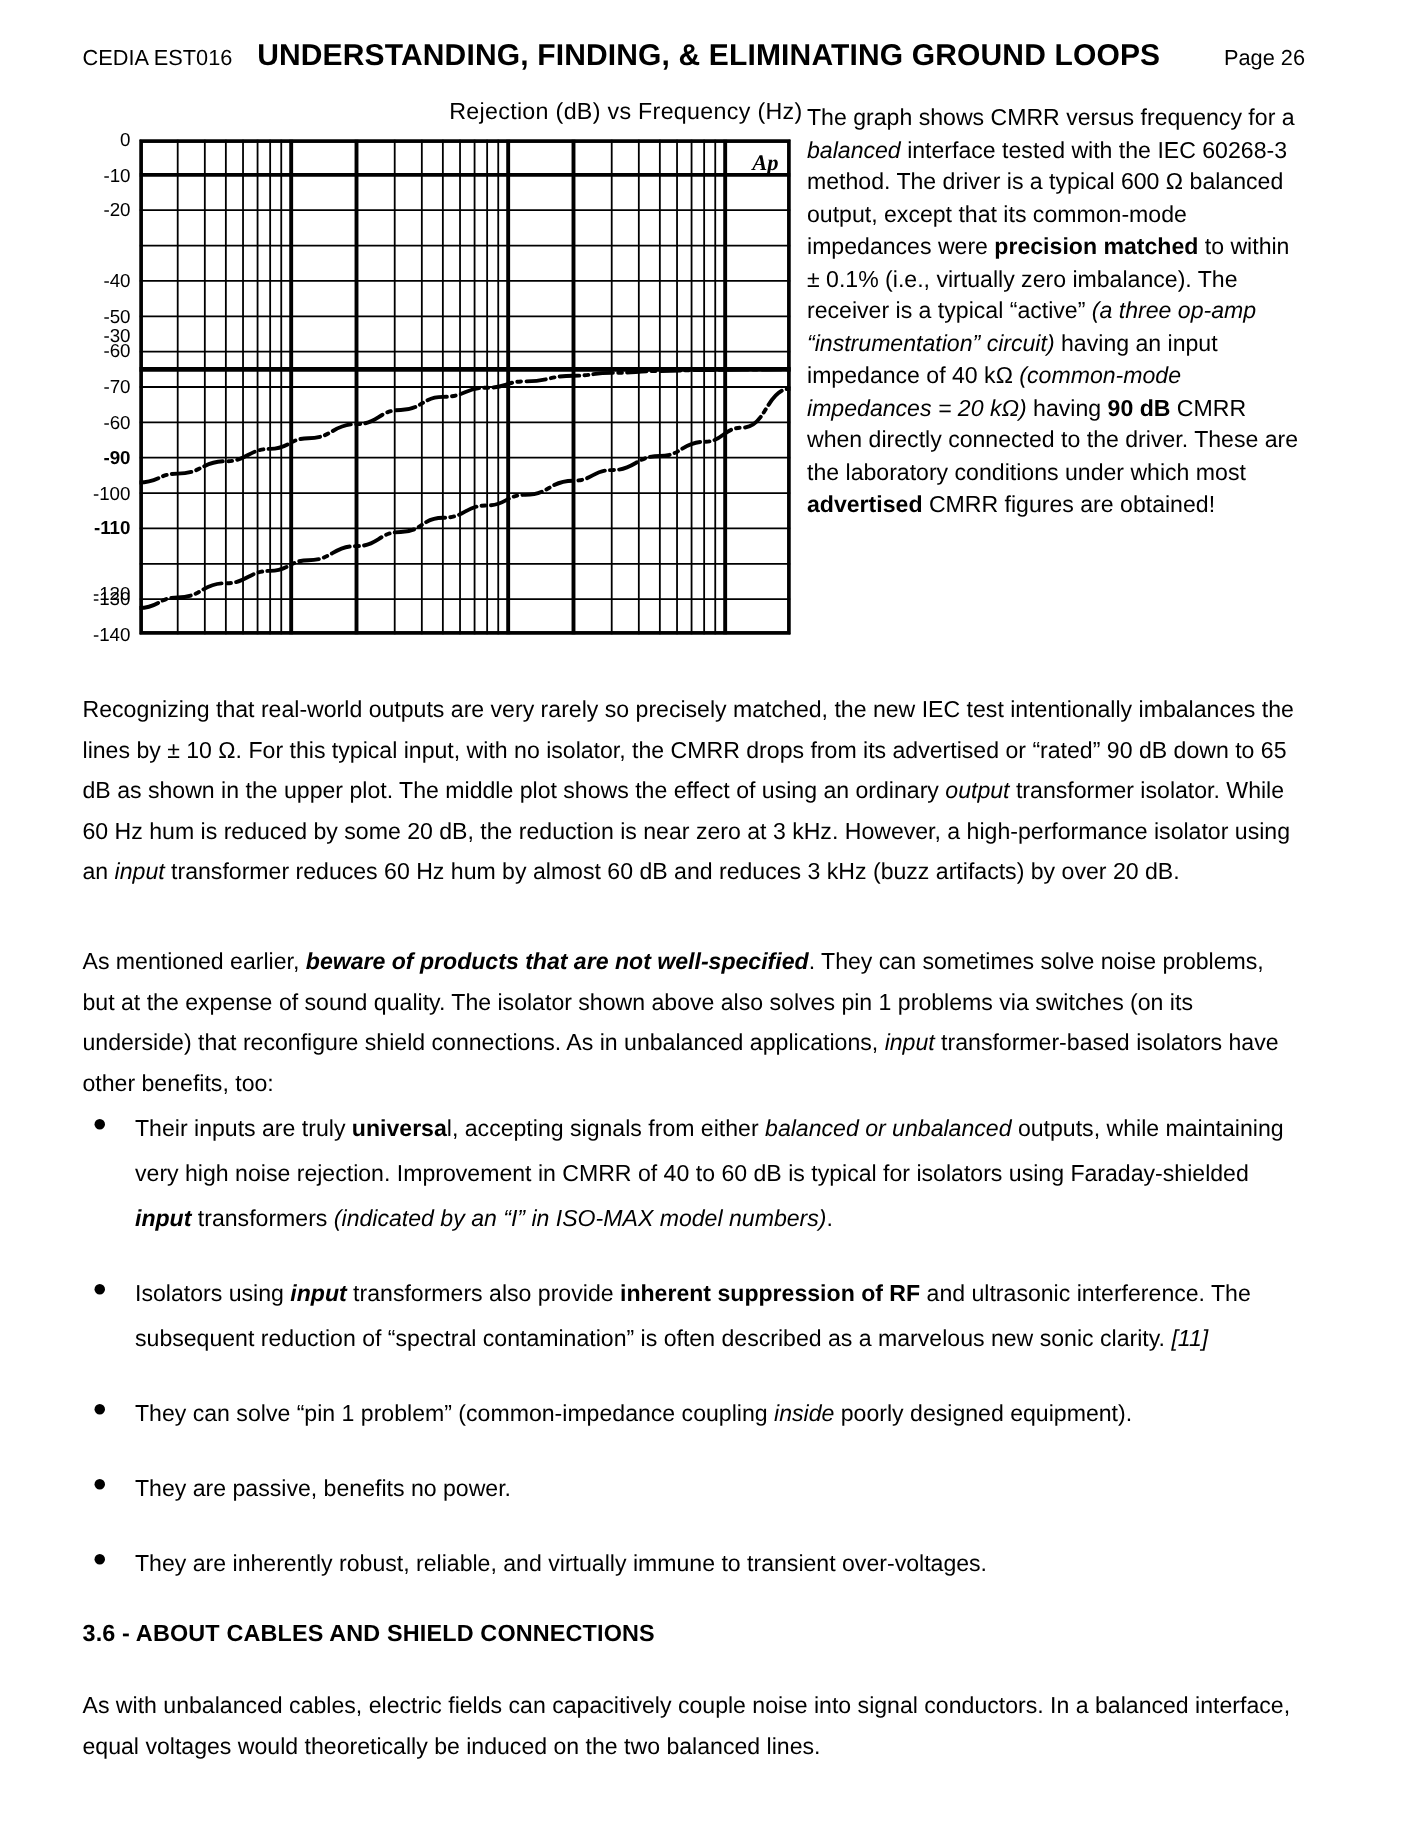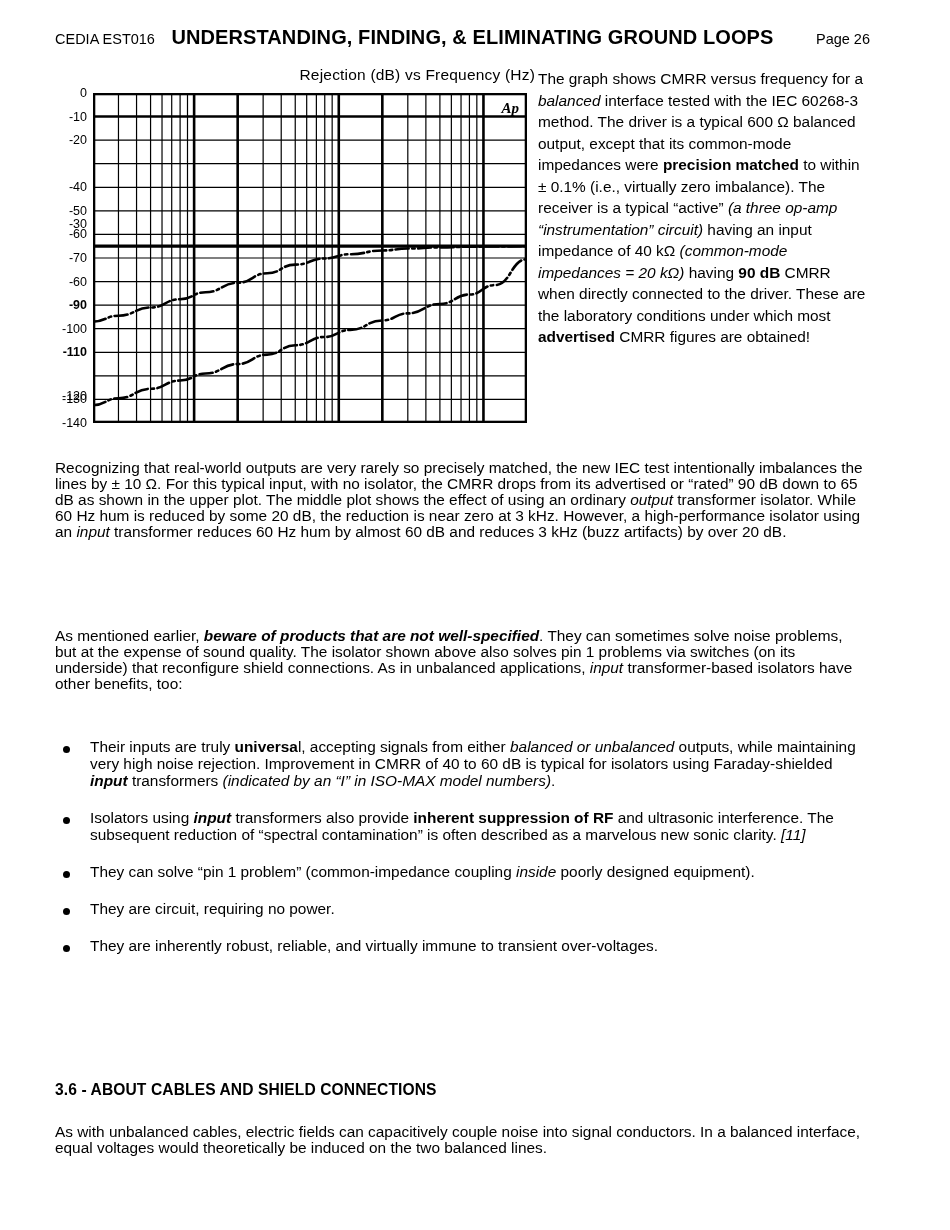--- a/index.html
+++ b/index.html
@@ -69,35 +69,35 @@
     line-height: 21.5px;
     text-align: left;
   }
 
   
   .body-block {
     position: absolute;
     left: 55px;
     width: 812px;
     font-size: 15.4px;
-    line-height: 16px;
+    line-height: 27px;
     text-align: left;
   }
   .p1 { top: 460px; }
   .p2 { top: 628px; }
 
   ul.bullets {
     position: absolute;
     left: 55px;
     width: 812px;
     margin: 0;
     padding: 0;
     list-style: none;
     font-size: 15.4px;
-    line-height: 17px;
+    line-height: 30px;
   }
   ul.bullets li {
     position: relative;
     padding-left: 35px;
     margin-bottom: 20px;
   }
   ul.bullets li .bullet-dot {
     position: absolute;
     left: 8px;
     top: 8px;
@@ -259,20 +259,20 @@
     <div class="side-text">The graph shows CMRR versus frequency for a <i>balanced</i> interface tested with the IEC 60268-3 method. The driver is a typical 600 Ω balanced output, except that its common-mode impedances were <b>precision matched</b> to within ± 0.1% (i.e., virtually zero imbalance). The receiver is a typical “active” <i>(a three op-amp “instrumentation” circuit)</i> having an input impedance of 40 kΩ <i>(common-mode impedances = 20 kΩ)</i> having <b>90 dB</b> CMRR when directly connected to the driver. These are the laboratory conditions under which most <b>advertised</b> CMRR figures are obtained!</div>
   </div>
 
   <div class="body-block p1">Recognizing that real-world outputs are very rarely so precisely matched, the new IEC test intentionally imbalances the lines by ± 10 Ω. For this typical input, with no isolator, the CMRR drops from its advertised or “rated” 90 dB down to 65 dB as shown in the upper plot. The middle plot shows the effect of using an ordinary <i>output</i> transformer isolator. While 60 Hz hum is reduced by some 20 dB, the reduction is near zero at 3 kHz. However, a high-performance isolator using an <i>input</i> transformer reduces 60 Hz hum by almost 60 dB and reduces 3 kHz (buzz artifacts) by over 20 dB.</div>
   <div class="body-block p2">As mentioned earlier, <span class="bi">beware of products that are not well-specified</span>. They can sometimes solve noise problems, but at the expense of sound quality. The isolator shown above also solves pin 1 problems via switches (on its underside) that reconfigure shield connections. As in unbalanced applications, <i>input</i> transformer-based isolators have other benefits, too:</div>
 
   <ul class="bullets bl1">
       <li><span class="bullet-dot"></span><span>Their inputs are truly <b>universa</b>l, accepting signals from either <i>balanced or unbalanced</i> outputs, while maintaining very high noise rejection. Improvement in CMRR of 40 to 60 dB is typical for isolators using Faraday-shielded <span class="bi">input</span> transformers <i>(indicated by an “I” in ISO-MAX model numbers)</i>.</span></li>
       <li><span class="bullet-dot"></span><span>Isolators using <span class="bi">input</span> transformers also provide <b>inherent suppression of RF</b> and ultrasonic interference. The subsequent reduction of “spectral contamination” is often described as a marvelous new sonic clarity. <i>[11]</i></span></li>
       <li><span class="bullet-dot"></span><span>They can solve “pin 1 problem” (common-impedance coupling <i>inside</i> poorly designed equipment).</span></li>
-      <li><span class="bullet-dot"></span><span>They are circuit, requiring no power.</span></li>
+      <li><span class="bullet-dot"></span><span>They are passive, benefits no power.</span></li>
       <li><span class="bullet-dot"></span><span>They are inherently robust, reliable, and virtually immune to transient over-voltages.</span></li>
     </ul>
 
   <div class="section-head">3.6 - ABOUT CABLES AND SHIELD CONNECTIONS</div>
   <div class="body-block p3">As with unbalanced cables, electric fields can capacitively couple noise into signal conductors. In a balanced interface, equal voltages would theoretically be induced on the two balanced lines.</div>
 
 </div>
 
 </body></html>

